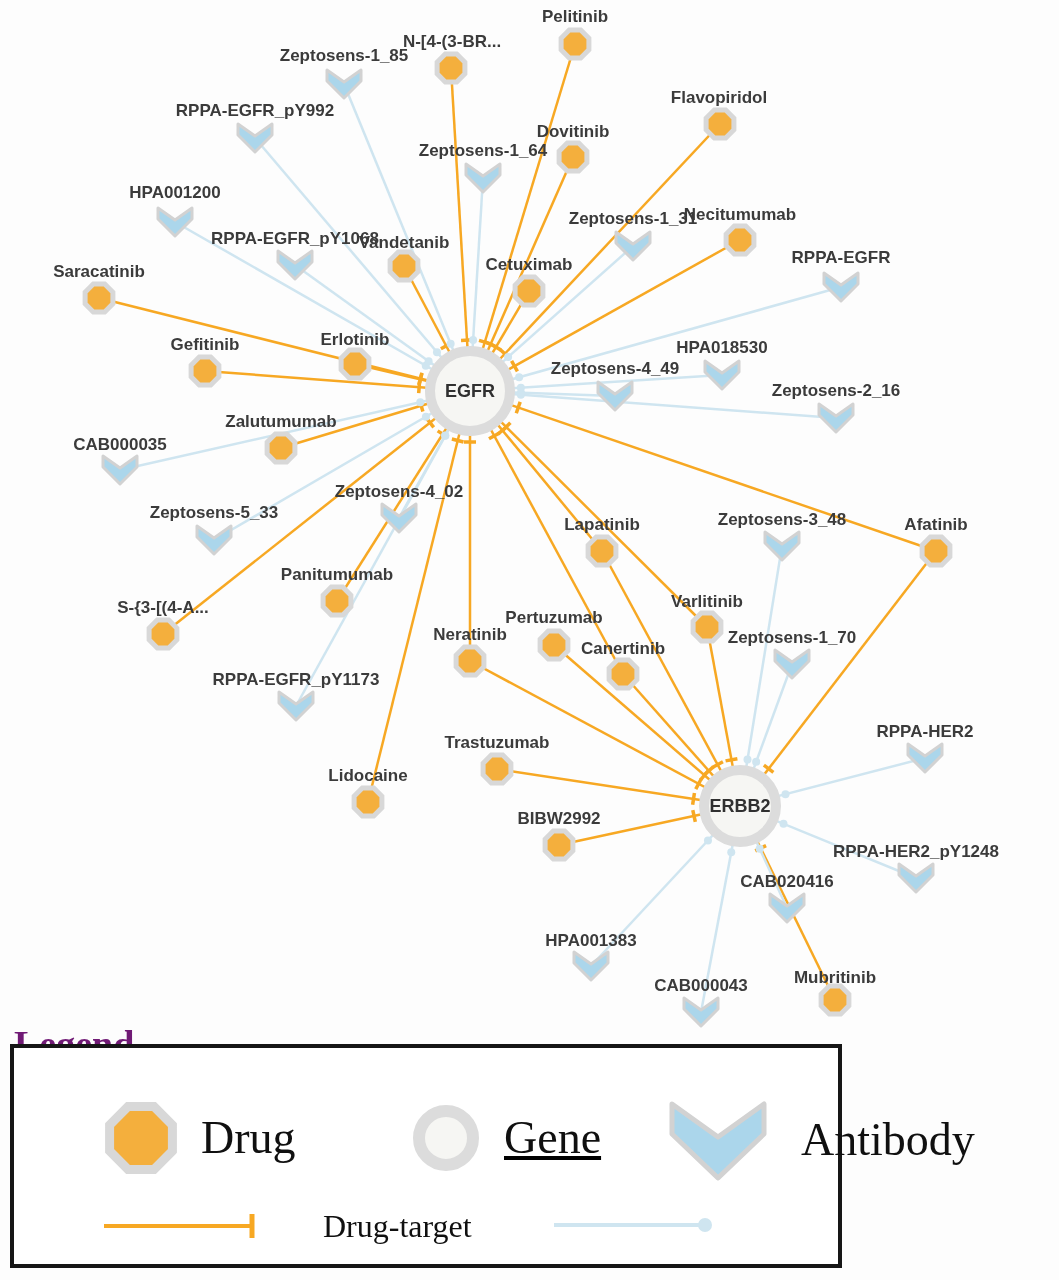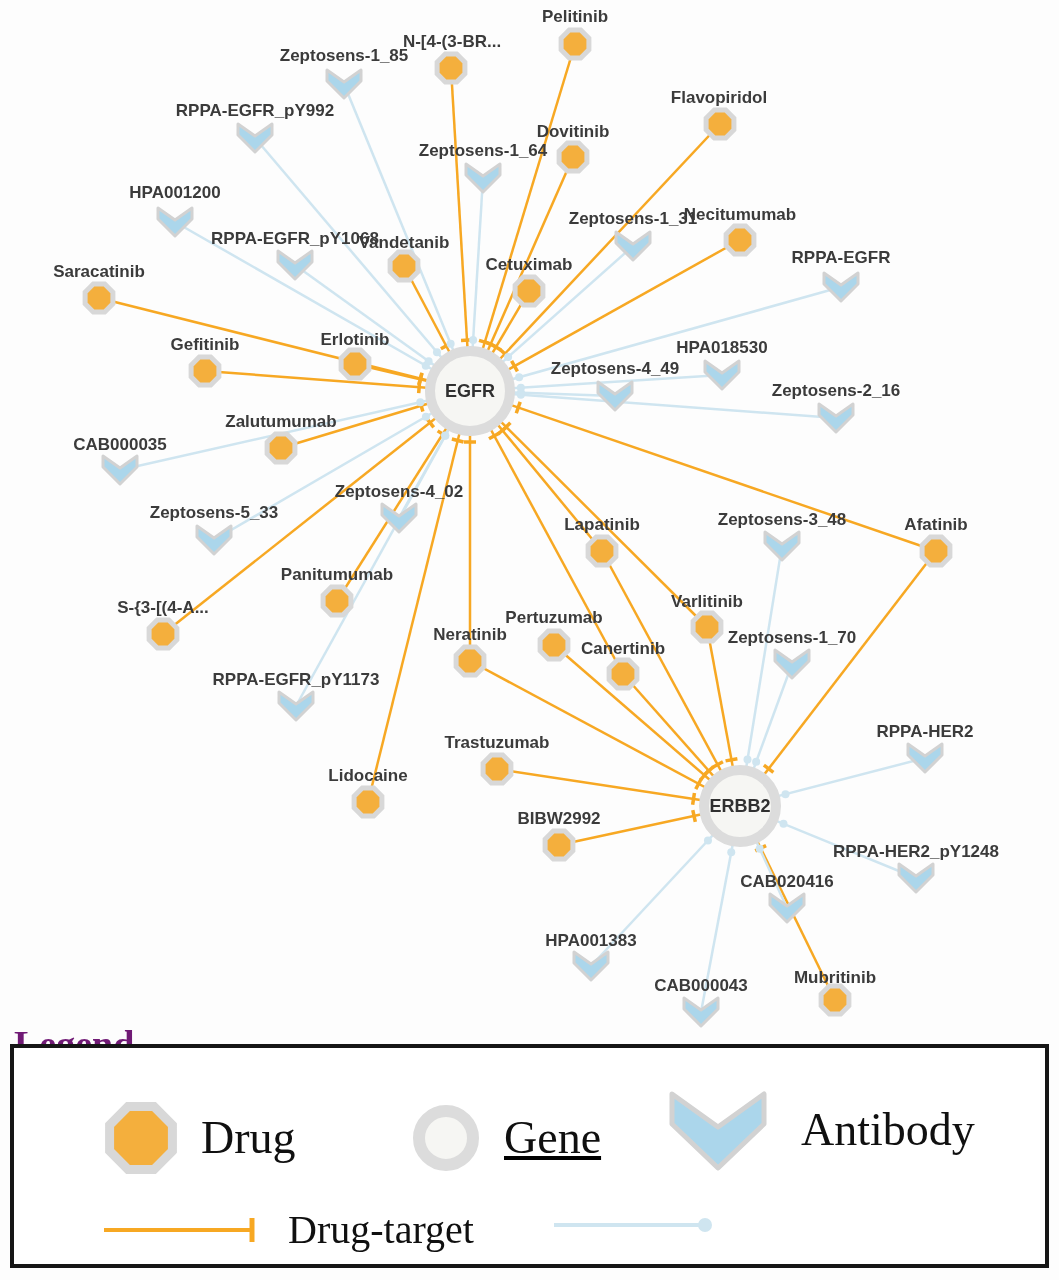--- a/index.html
+++ b/index.html
@@ -3,28 +3,28 @@
 <meta charset="utf-8">
 <style>
   html,body{margin:0;padding:0;background:#ffffff;}
   .stage{position:relative;width:1059px;height:1280px;background:#fdfdfd;overflow:hidden;
          font-family:"Liberation Sans",sans-serif;}
   #net{position:absolute;left:0;top:0;}
   .nlabel{font-family:"Liberation Sans",sans-serif;font-weight:bold;font-size:17px;fill:#3b3b3b;}
   .glabel{font-family:"Liberation Sans",sans-serif;font-weight:bold;font-size:18px;fill:#303030;}
   .legend-title{position:absolute;left:14px;top:994px;font-family:"Liberation Serif",serif;
                 font-weight:bold;font-size:38px;color:#701a75;margin-top:28px;}
-  .legend-box{position:absolute;left:10px;top:1044px;width:1039px;height:224px;
+  .legend-box{position:absolute;left:10px;top:1044px;width:832px;height:224px;
               border:4px solid #161616;background:#ffffff;box-sizing:border-box;}
   .li{position:absolute;display:flex;align-items:center;gap:18px;}
   .li-text{font-family:"Liberation Serif",serif;font-size:46px;color:#101010;line-height:1;}
-  .li2-text{font-family:"Liberation Serif",serif;font-size:40px;color:#101010;line-height:1;}
+  .li2-text{font-family:"Liberation Serif",serif;font-size:32px;color:#101010;line-height:1;margin-left:35px;}
   .li-drug{left:85px;top:48px;}
   .li-gene{left:392px;top:50px;text-decoration:underline;}
-  .li-antibody{left:655px;top:40px;gap:34px;}
+  .li-antibody{left:655px;top:50px;gap:34px;}
   .li-drugtarget{left:88px;top:162px;}
   .li-abtarget{left:538px;top:162px;}
 </style>
 </head>
 <body>
 
 <div class="stage">
 
   <svg id="net" width="1059" height="1040">
       <g>

